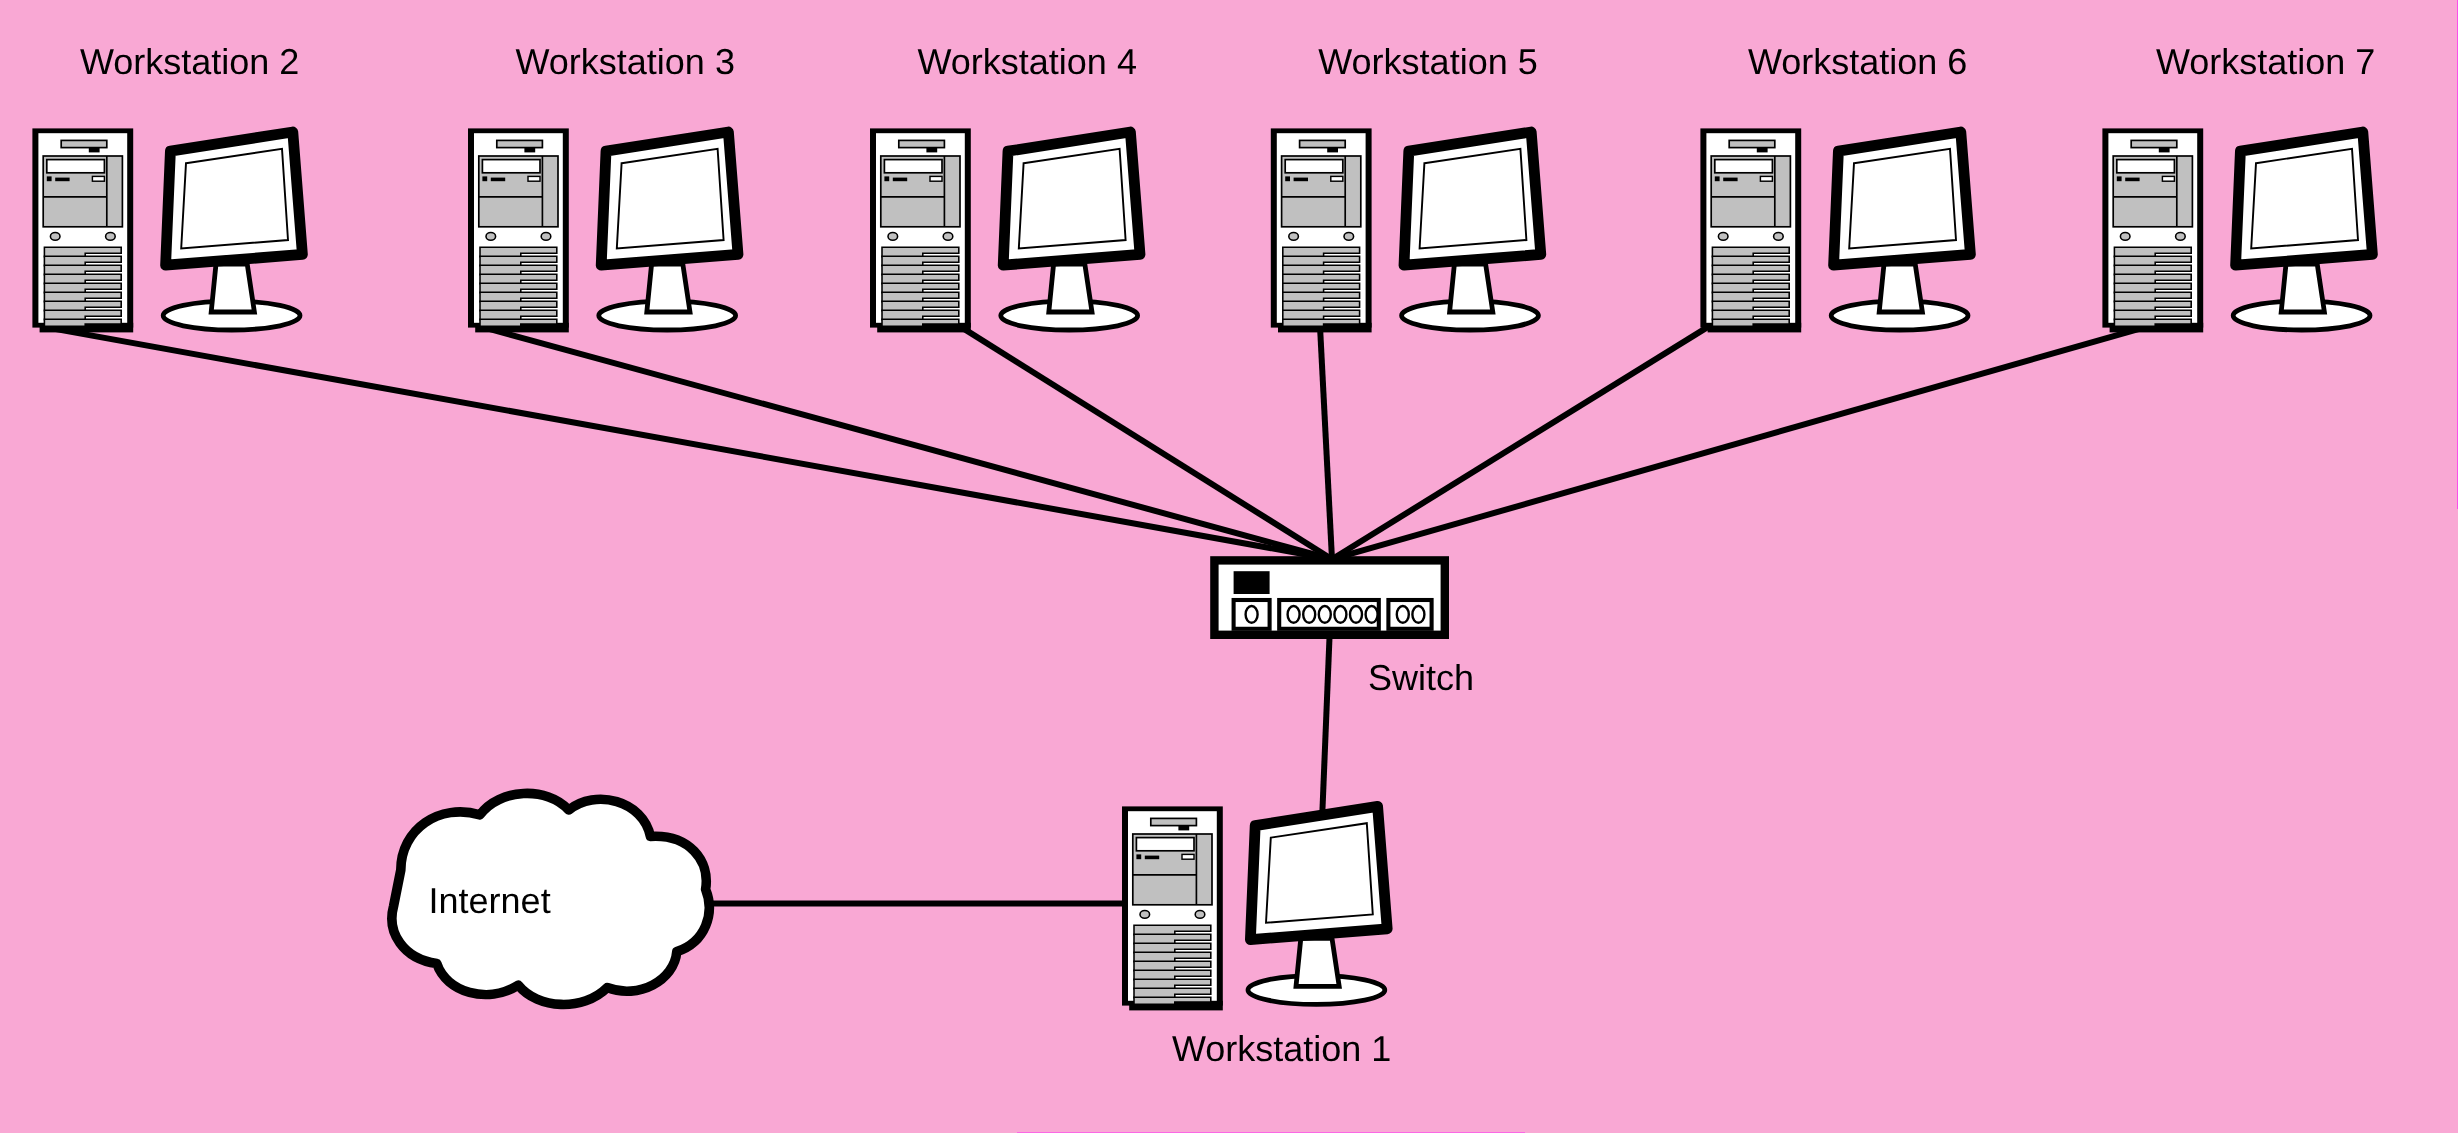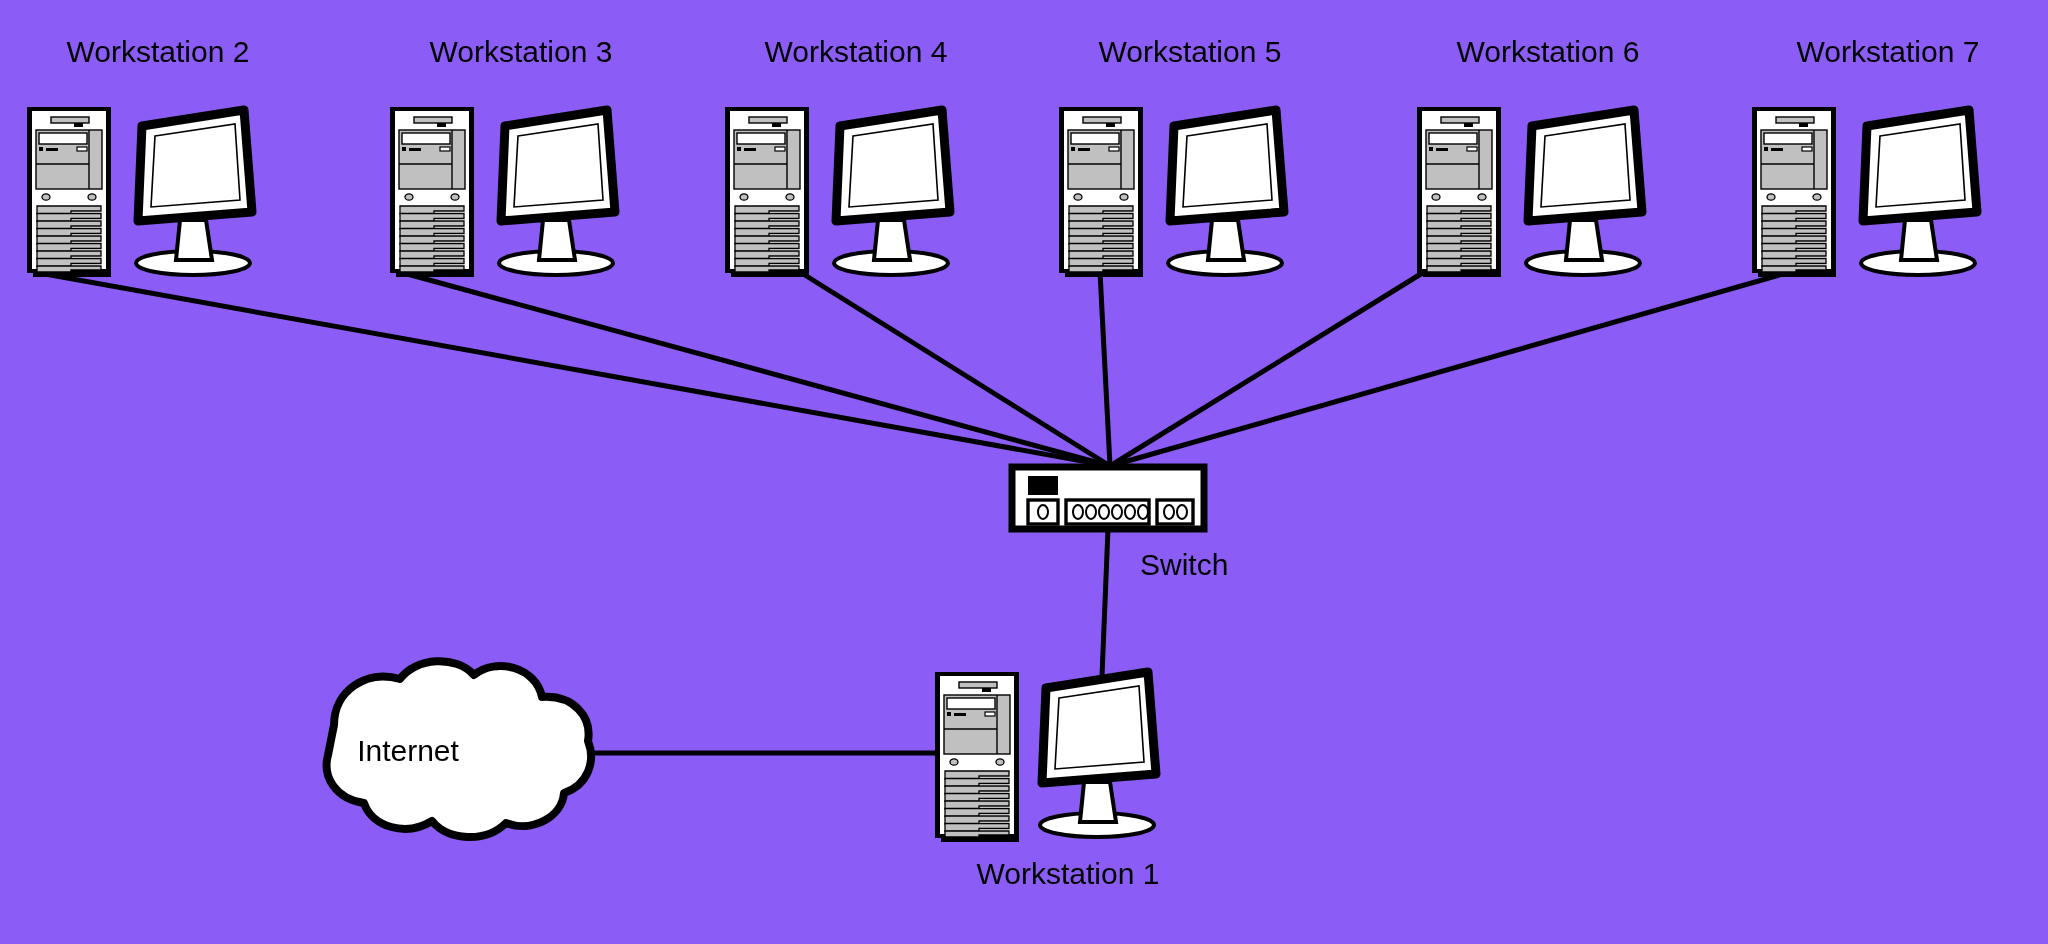--- a/index.html
+++ b/index.html
@@ -8,21 +8,21 @@
     padding: 0;
     background: #FF00FF;
   }
   body {
     font-family: "Liberation Sans", sans-serif;
   }
   #canvas-wrap {
     position: relative;
     width: 2048px;
     height: 944px;
-    background: #8b5cf6;
+    background: #f9a8d4;
     overflow: hidden;
   }
   #diagram-svg {
     position: absolute;
     left: 0;
     top: 0;
     width: 2048px;
     height: 944px;
     display: block;
   }

